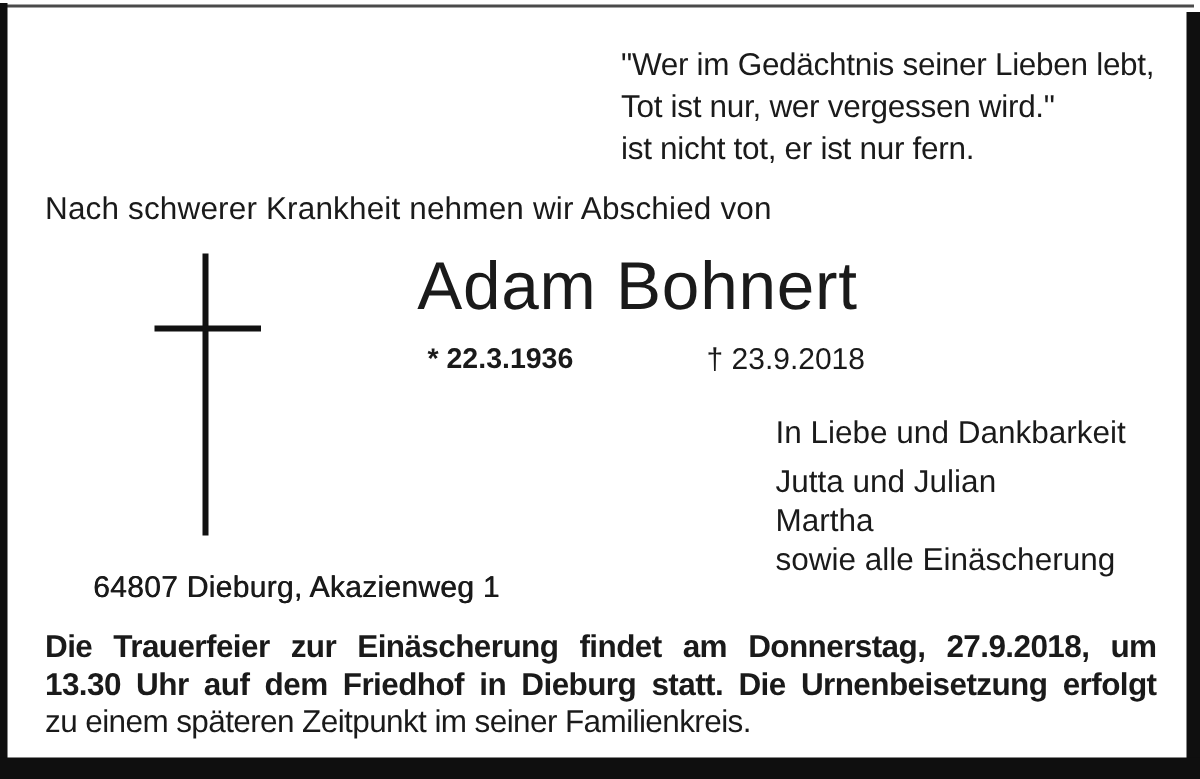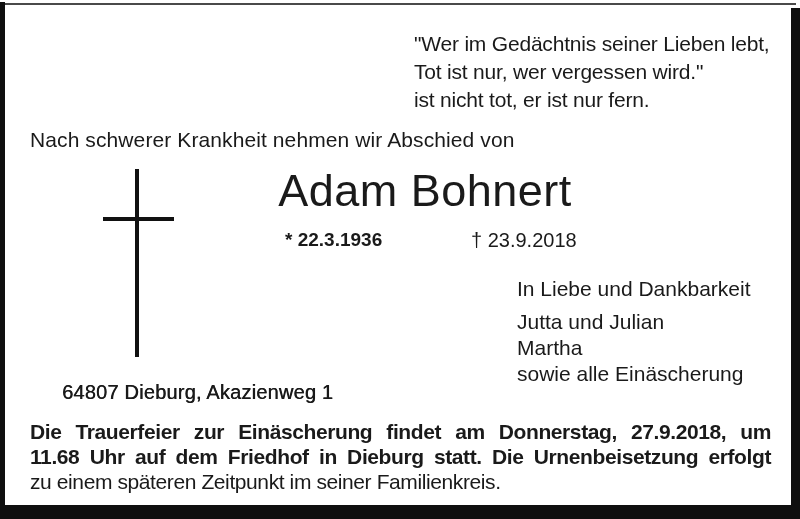--- a/index.html
+++ b/index.html
@@ -90,17 +90,17 @@
     <div class="family-lead">In Liebe und Dankbarkeit</div>
     <div>Jutta und Julian</div>
     <div>Martha</div>
     <div>sowie alle Einäscherung</div>
   </div>
 
   <div class="address">64807 Dieburg, Akazienweg 1</div>
 
   <div class="funeral">
     <div class="just">Die Trauerfeier zur Einäscherung findet am Donnerstag, 27.9.2018, um</div>
-    <div class="just">11.68 Uhr auf dem Friedhof in Dieburg statt. Die Urnenbeisetzung erfolgt</div>
+    <div class="just">13.30 Uhr auf dem Friedhof in Dieburg statt. Die Urnenbeisetzung erfolgt</div>
     <div>zu einem späteren Zeitpunkt im seiner Familienkreis.</div>
   </div>
 
 </div>
 
 </body></html>

